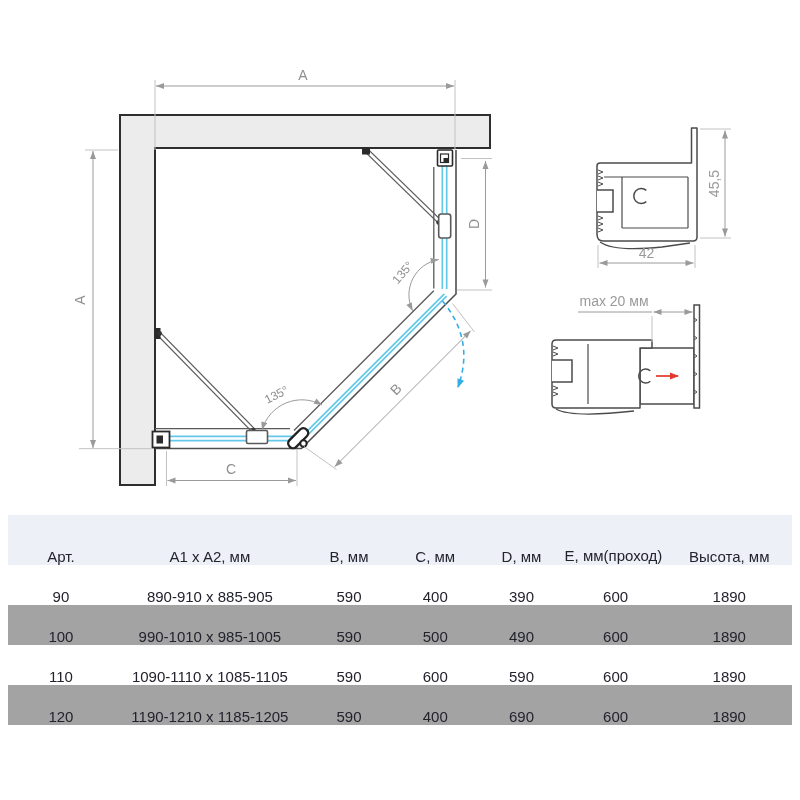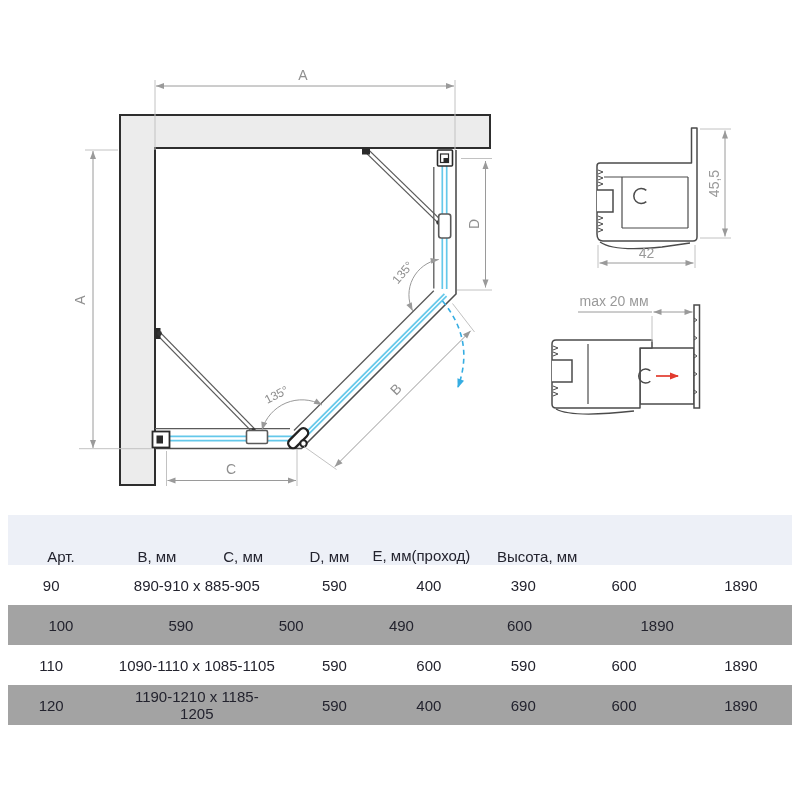--- a/index.html
+++ b/index.html
@@ -6,21 +6,21 @@
   .page{position:relative;width:800px;height:800px;background:#ffffff;overflow:hidden;
         font-family:"Liberation Sans",sans-serif;}
   .drawing{position:absolute;left:0;top:0;}
   svg text{font-family:"Liberation Sans",sans-serif;}
   .dimtxt{font-size:14px;fill:#8f8f8f;}
   .angtxt{font-size:12px;fill:#8f8f8f;}
   .proftxt{font-size:14px;fill:#9a9a9a;}
 
   .spec-table{position:absolute;left:8px;top:515px;width:784px;color:#23232e;}
   .t-head{display:flex;align-items:flex-end;height:50px;background:#edf0f7;font-size:15px;font-weight:400;}
-  .t-row{display:flex;align-items:center;height:40px;font-size:15px;gap:24px;}
+  .t-row{display:flex;align-items:flex-end;height:40px;font-size:15px;}
   .t-row.alt{background:#a3a3a3;}
   .c{text-align:center;}
   .c1{width:13.5%;} .c2{width:24.5%;} .c3{width:11%;} .c4{width:11%;}
   .c5{width:11%;} .c6{width:13%;} .c7{width:16%;}
   .two{display:flex;line-height:1.3;}
 </style>
 </head>
 <body>
 
 <div class="page">
@@ -193,20 +193,21 @@
         <line x1="578" y1="312" x2="652" y2="312" stroke="#9a9a9a" stroke-width="1"></line>
         <line x1="653.5" y1="312" x2="692.5" y2="312" stroke="#9a9a9a" stroke-width="1" marker-start="url(#dimArrow)" marker-end="url(#dimArrow)"></line>
         <text class="proftxt" x="614" y="306" text-anchor="middle">max 20 мм</text>
       </g>
     </g>
   </svg>
 
   <div class="spec-table">
     <div class="t-head">
       <div class="c c1">Арт.</div>
+      <div class="c c2">A1 x A2, мм</div>
       <div class="c c3">B, мм</div>
       <div class="c c4">C, мм</div>
       <div class="c c5">D, мм</div>
       <div class="c c6 two">
         <span>E, мм</span>
         <span>(проход)</span>
       </div>
       <div class="c c7">Высота, мм</div>
     </div>
 
@@ -215,20 +216,21 @@
       <div class="c c2">890-910 x 885-905</div>
       <div class="c c3">590</div>
       <div class="c c4">400</div>
       <div class="c c5">390</div>
       <div class="c c6">600</div>
       <div class="c c7">1890</div>
     </div>
 
     <div class="t-row alt">
       <div class="c c1">100</div>
+      <div class="c c2">990-1010 x 985-1005</div>
       <div class="c c3">590</div>
       <div class="c c4">500</div>
       <div class="c c5">490</div>
       <div class="c c6">600</div>
       <div class="c c7">1890</div>
     </div>
 
     <div class="t-row">
       <div class="c c1">110</div>
       <div class="c c2">1090-1110 x 1085-1105</div>

